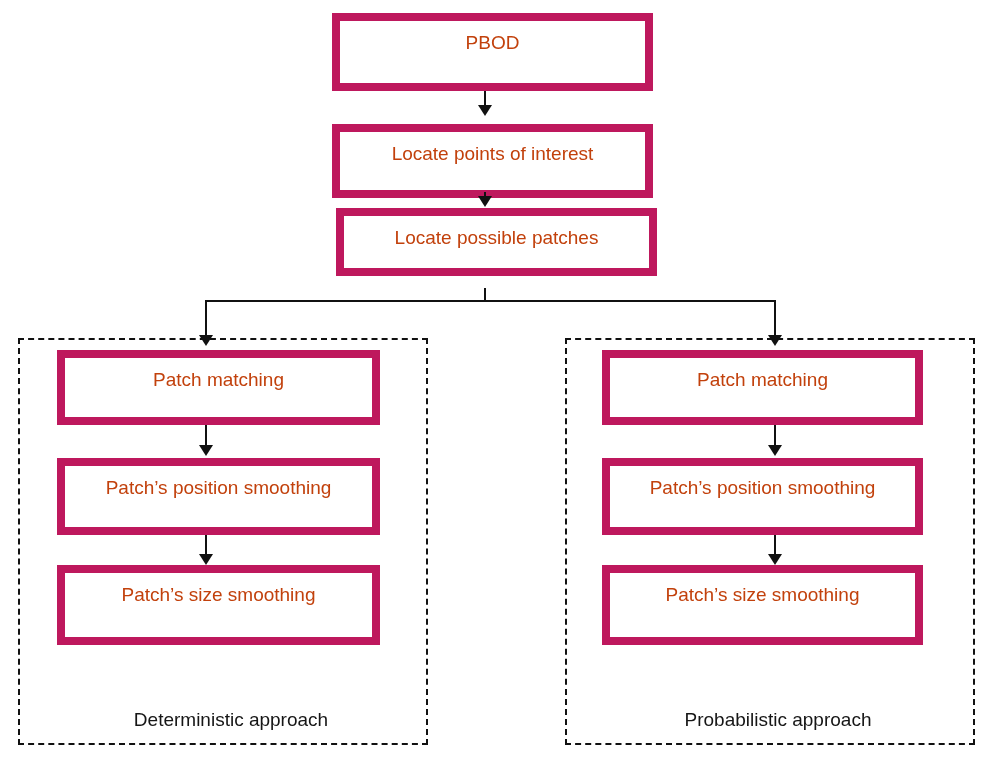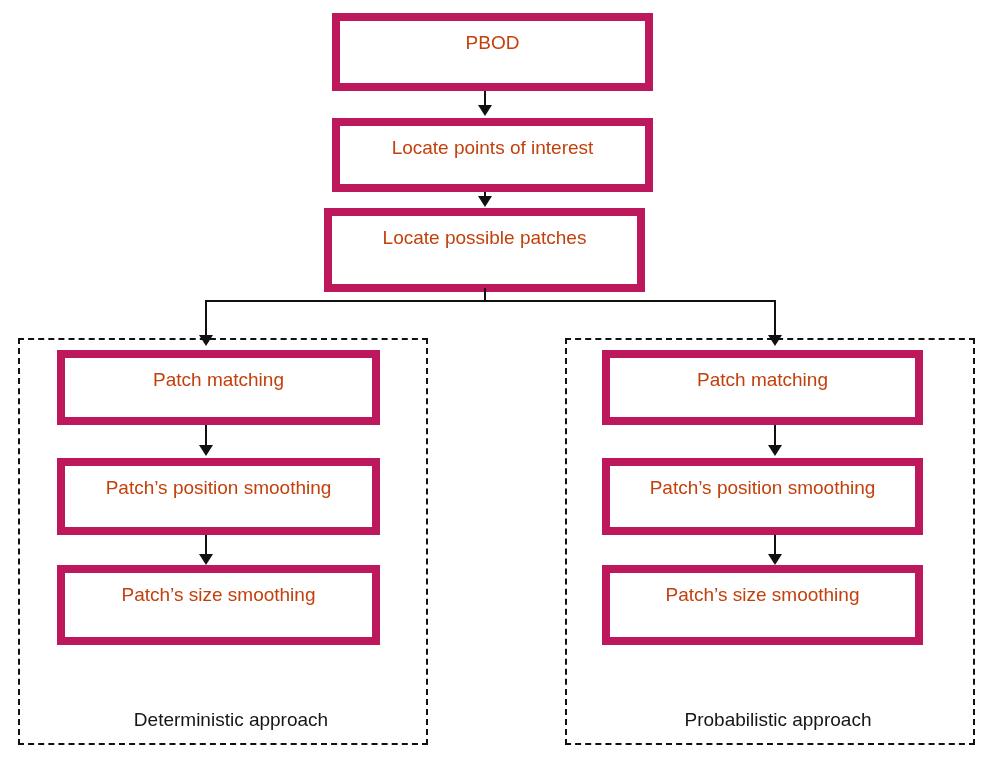--- a/index.html
+++ b/index.html
@@ -81,28 +81,28 @@
 
 <div id="canvas">
 
   <div class="box" style="left:332px; top:13px; width:321px; height:78px;">
     <span class="box-label">PBOD</span>
   </div>
 
   <div class="vline" style="left:484px; top:91px; height:16px;"></div>
   <div class="arrowhead" style="left:478px; top:105px;"></div>
 
-  <div class="box" style="left:332px; top:118px; width:321px; height:74px;">
+  <div class="box" style="left:332px; top:124px; width:321px; height:74px;">
     <span class="box-label">Locate points of interest</span>
   </div>
 
   <div class="vline" style="left:484px; top:192px; height:8px;"></div>
   <div class="arrowhead" style="left:478px; top:196px;"></div>
 
-  <div class="box" style="left:324px; top:208px; width:321px; height:84px;text-decoration:underline;">
+  <div class="box" style="left:336px; top:208px; width:321px; height:68px;text-decoration:underline;">
     <span class="box-label">Locate possible patches</span>
   </div>
 
   <div class="vline" style="left:484px; top:288px; height:14px;"></div>
   <div class="hline" style="left:205px; top:300px; width:571px;"></div>
 
   <div class="vline" style="left:205px; top:300px; height:37px;"></div>
   <div class="arrowhead" style="left:199px; top:335px;"></div>
 
   <div class="vline" style="left:774px; top:300px; height:37px;"></div>

